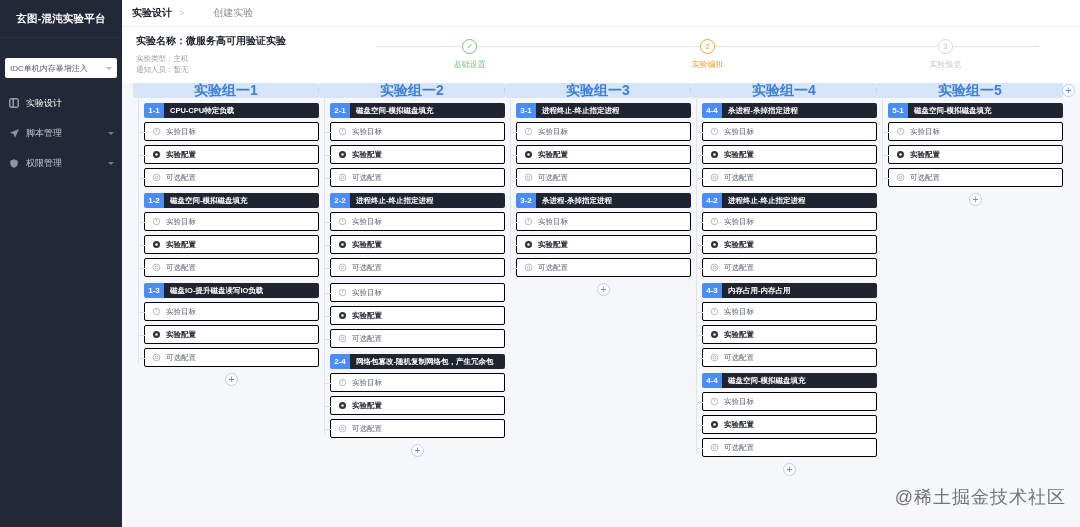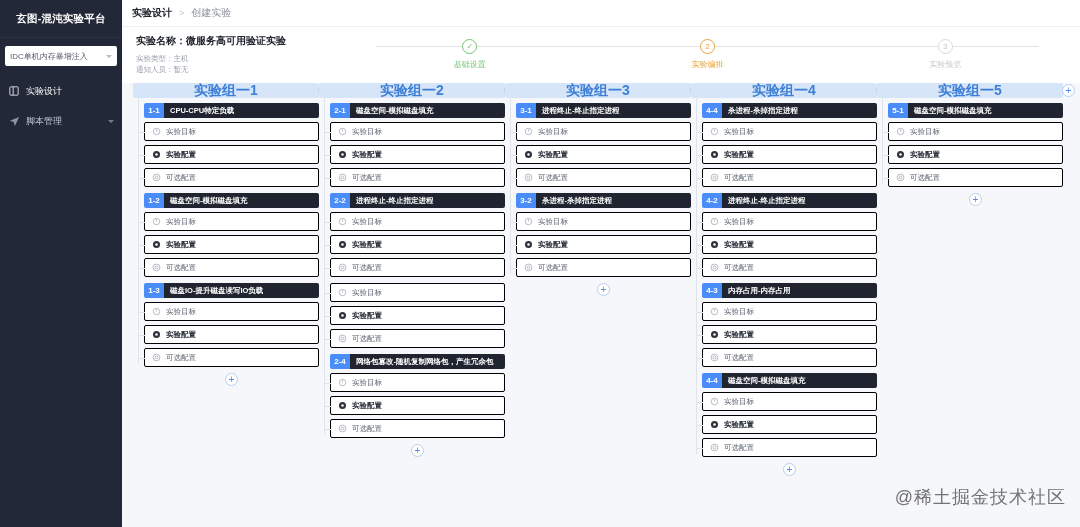--- a/index.html
+++ b/index.html
@@ -14,21 +14,21 @@
   .sidebar {
     width: 122px; height: 527px; background: #232838;
     flex: 0 0 122px; position: relative;
   }
   .brand {
     height: 38px; display: flex; align-items: center; justify-content: center;
     color: #ffffff; font-size: 10.5px; font-weight: 700; letter-spacing: .2px;
     border-bottom: 1px solid #2c3245;
   }
   .env-select {
-    margin: 8px 5px 0 5px; height: 20px; background: #ffffff;
+    margin: 20px 5px 0 5px; height: 20px; background: #ffffff;
     border-radius: 2px; display: flex; align-items: center;
     padding: 0 5px; font-size: 8px; color: #5a6170; position: relative;
   }
   .env-select .caret {
     margin-left: auto; width: 0; height: 0;
     border-left: 3px solid transparent; border-right: 3px solid transparent;
     border-top: 3.5px solid #b6bcc8;
   }
   .nav { margin-top: 10px; }
   .nav-item {
@@ -50,21 +50,21 @@
 
   
   .main { flex: 1; height: 527px; background: #f5f7fa; position: relative; overflow: hidden; }
 
   .breadcrumb {
     height: 27px; background: #ffffff; display: flex; align-items: center;
     padding-left: 10px; font-size: 10px; border-bottom: 1px solid #eef0f4;
   }
   .bc-cur { color: #20242e; font-weight: 700; }
   .bc-sep { color: #c0c4cc; margin: 0 7px; font-size: 9px; }
-  .bc-sub { color: #8a9099; }
+  .bc-sub { color: #8a9099; margin-left: 22px; }
 
   .infobar {
     background: #ffffff; height: 56px; display: flex; align-items: flex-start;
     padding: 7px 16px 0 14px; position: relative;
   }
   .exp-meta { width: 215px; flex: 0 0 215px; }
   .exp-title { font-size: 10px; font-weight: 700; color: #20242e; margin-bottom: 5px; }
   .exp-sub { font-size: 7.5px; color: #9aa0ab; line-height: 11px; }
 
   .stepper { flex: 1; position: relative; height: 46px; padding-top: 5px; }
@@ -170,20 +170,29 @@
       </div>
       <div class="nav-item">
         <span class="nav-ic">
           <svg width="11" height="11" viewBox="0 0 12 12">
               <path d="M11 1 L1 5.2 L5 6.6 L6.4 11 Z" fill="currentColor"></path>
             </svg>
         </span>
         <span>脚本管理</span>
         <span class="nav-caret"></span>
       </div>
+      <div class="nav-item">
+        <span class="nav-ic">
+          <svg width="10" height="11" viewBox="0 0 12 12">
+              <path d="M6 1 L10.5 2.8 V6 C10.5 8.6 8.4 10.5 6 11.2 C3.6 10.5 1.5 8.6 1.5 6 V2.8 Z" fill="currentColor"></path>
+            </svg>
+        </span>
+        <span>权限管理</span>
+        <span class="nav-caret"></span>
+      </div>
     </div>
   </div>
 
   <div class="main">
 
     <div class="breadcrumb">
       <span class="bc-cur">实验设计</span>
       <span class="bc-sep">&gt;</span>
       <span class="bc-sub">创建实验</span>
     </div>

